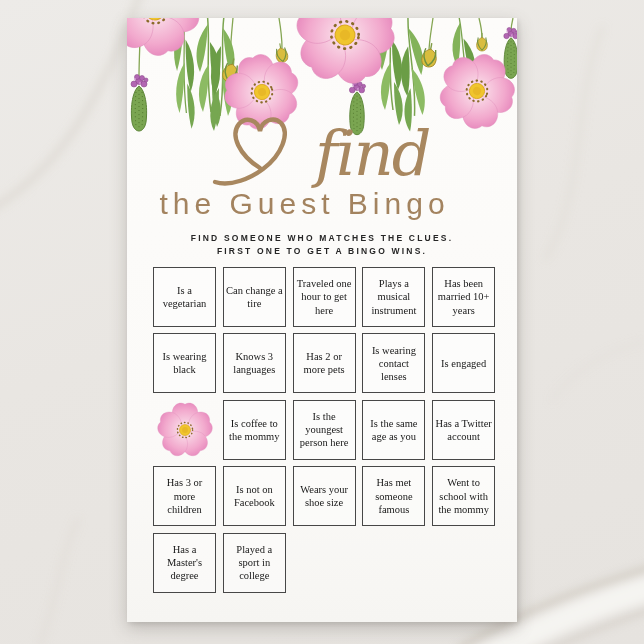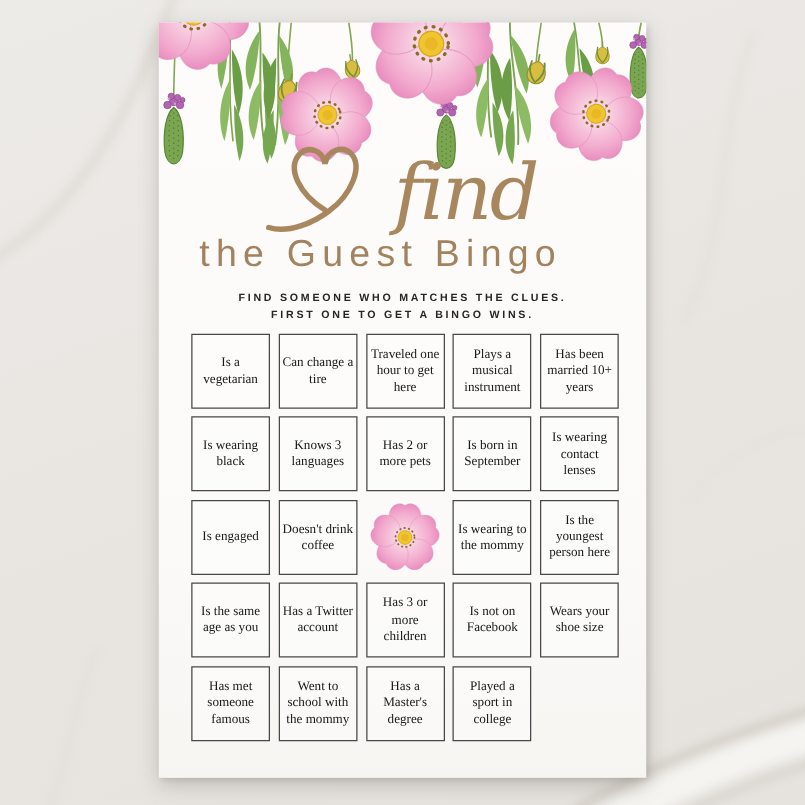--- a/index.html
+++ b/index.html
@@ -155,30 +155,28 @@
 
   <div class="grid">
     <div class="cell">Is a vegetarian</div>
     <div class="cell">Can change a tire</div>
     <div class="cell">Traveled one hour to get here</div>
     <div class="cell">Plays a musical instrument</div>
     <div class="cell">Has been married 10+ years</div>
     <div class="cell">Is wearing black</div>
     <div class="cell">Knows 3 languages</div>
     <div class="cell">Has 2 or more pets</div>
-    <div class="cell">Is born in September</div>
     <div class="cell">Is wearing contact lenses</div>
     <div class="cell">Is engaged</div>
-    <div class="cell">Doesn't drink coffee</div>
     <div class="cell free">
       <svg width="56" height="56" viewBox="-48 -48 96 96">
         <use href="#wildrose"></use>
       </svg>
     </div>
-    <div class="cell">Is wearing to the mommy</div>
+    <div class="cell">Is coffee to the mommy</div>
     <div class="cell">Is the youngest person here</div>
     <div class="cell">Is the same age as you</div>
     <div class="cell">Has a Twitter account</div>
     <div class="cell">Has 3 or more children</div>
     <div class="cell">Is not on Facebook</div>
     <div class="cell">Wears your shoe size</div>
     <div class="cell">Has met someone famous</div>
     <div class="cell">Went to school with the mommy</div>
     <div class="cell">Has a Master's degree</div>
     <div class="cell">Played a sport in college</div>

